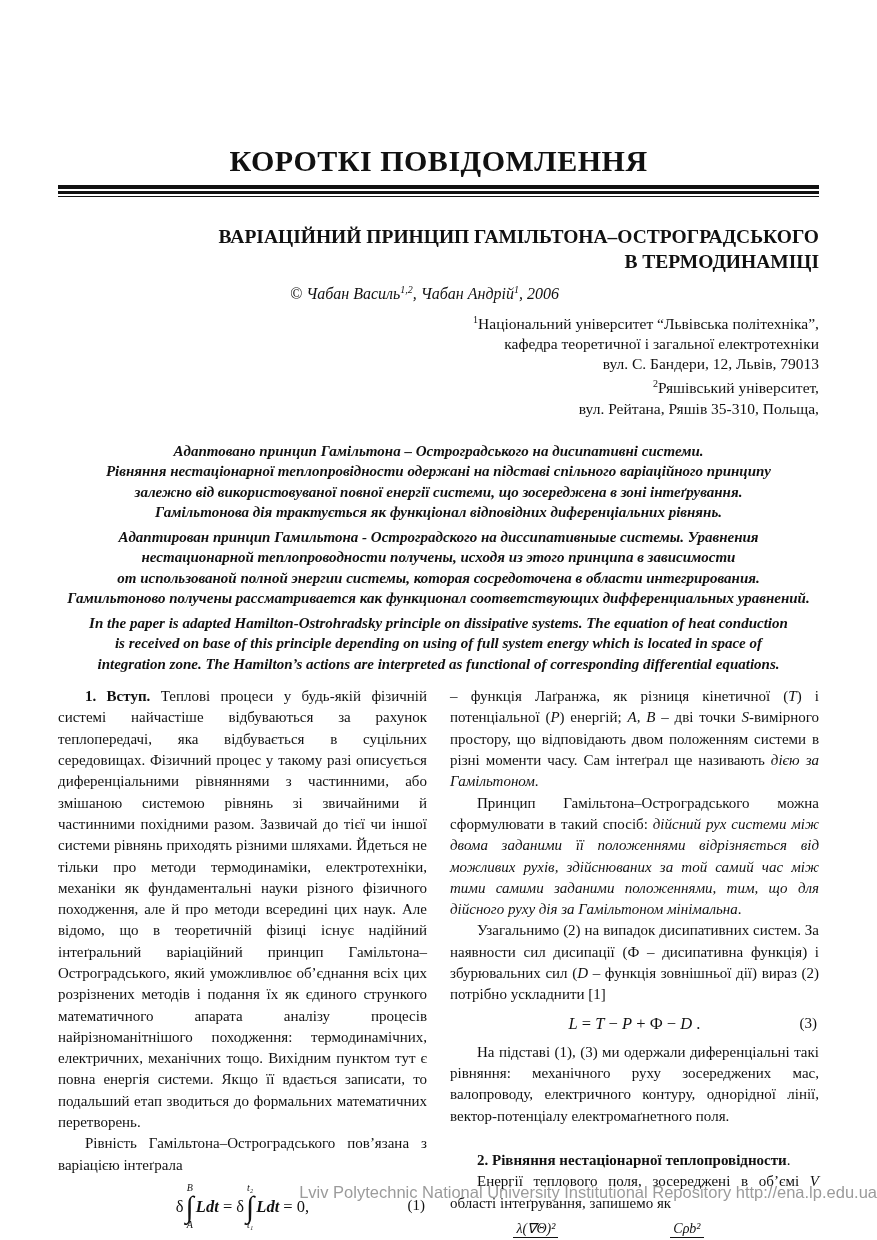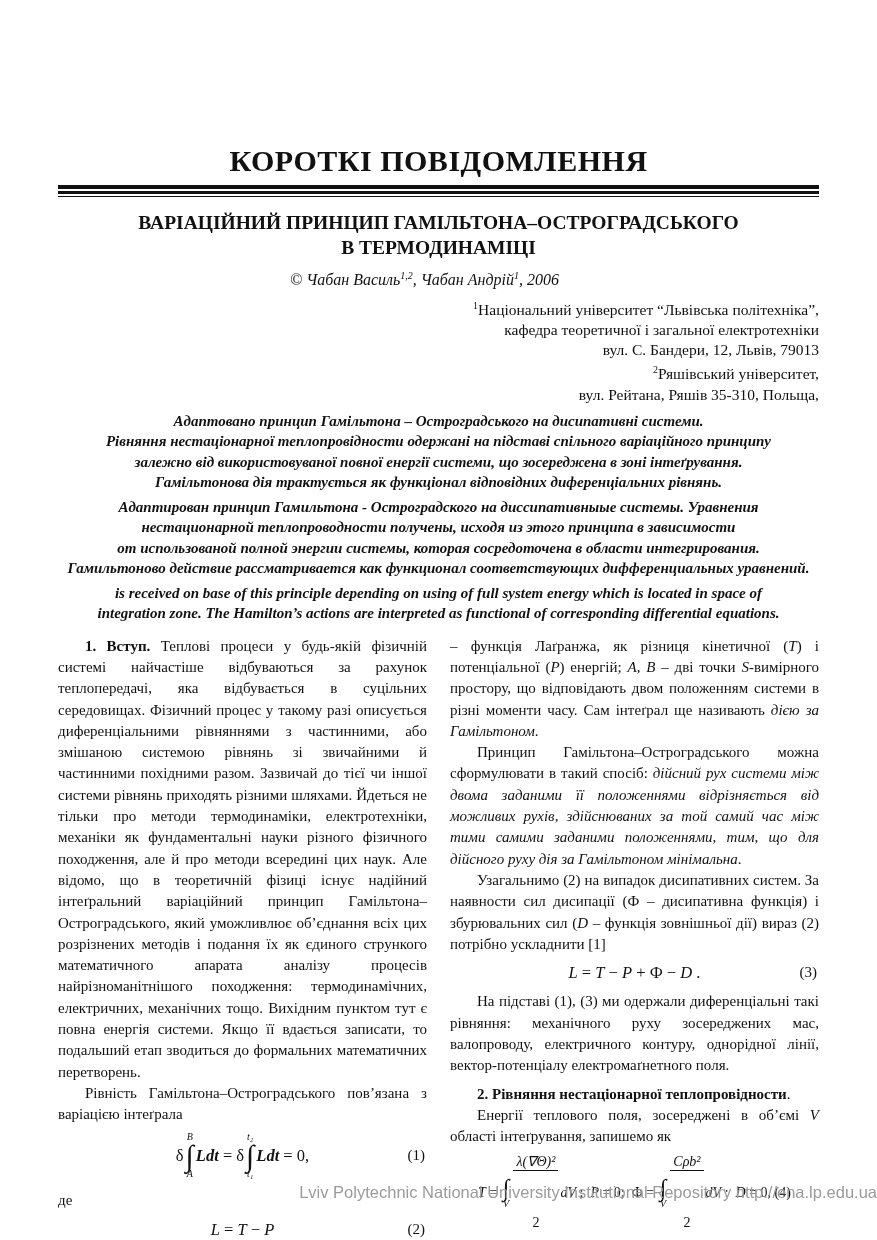--- a/index.html
+++ b/index.html
@@ -17,44 +17,44 @@
     margin:0;text-align:center;
     font-size:30px;font-weight:bold;line-height:32px;
     letter-spacing:.5px;
   }
   .double-rule{margin-top:8px;}
   .double-rule .r{background:#111;width:100%;}
   .double-rule .r1{height:4px;margin-bottom:2px;}
   .double-rule .r2{height:3px;margin-bottom:2px;}
   .double-rule .r3{height:1px;}
   .article-title{
-    margin:13px 0 0 0;text-align:center;
+    margin:27px 0 0 0;text-align:right;
     font-size:19.5px;font-weight:bold;line-height:25px;
   }
   .byline{
     margin-top:6px;text-align:center;font-style:italic;
     font-size:16px;line-height:20px;padding-right:28px;
   }
   .byline sup{font-size:10px;}
   .affil{margin-top:6px;text-align:right;font-size:15.5px;line-height:20px;}
   .affil sup{font-size:10px;}
   .abstract{
-    margin-top:6px;text-align:center;
+    margin-top:22px;text-align:center;
     font-weight:bold;font-style:italic;
     font-size:15px;line-height:20.5px;
   }
   .abstract + .abstract{margin-top:4px;}
   .columns{
     margin-top:12px;display:flex;gap:23px;
     font-size:15px;line-height:21.3px;text-align:justify;
   }
   .col{width:369px;}
   .para{margin:0;}
   .para.indent{text-indent:27px;}
-  .heading2{margin-top:7px;}
+  .heading2{margin-top:23px;}
   .it{font-style:italic;}
   .bd{font-weight:bold;}
   .eq-row{position:relative;text-align:center;margin:7px 0;}
   .eqnum{position:absolute;right:2px;top:50%;transform:translateY(-50%);font-style:normal;}
   .eq{display:inline-flex;align-items:center;font-size:16.5px;white-space:pre;}
   .vars{font-style:italic;font-weight:bold;}
   .intwrap{display:inline-flex;flex-direction:column;align-items:center;vertical-align:middle;margin:0 2px;}
   .intwrap .lim{font-size:10px;font-style:italic;line-height:10px;}
   .intwrap .int{font-size:30px;line-height:27px;font-style:normal;}
   .where{margin:11px 0 1px 0;text-align:left;}
@@ -104,24 +104,25 @@
     <div>Адаптовано принцип Гамільтона – Остроградського на дисипативні системи.</div>
     <div>Рівняння нестаціонарної теплопровідности одержані на підставі спільного варіаційного принципу</div>
     <div>залежно від використовуваної повної енергії системи, що зосереджена в зоні інтеґрування.</div>
     <div>Гамільтонова дія трактується як функціонал відповідних диференціальних рівнянь.</div>
   </div>
 
   <div class="abstract">
     <div>Адаптирован  принцип Гамильтона - Остроградского на диссипативныые системы. Уравнения</div>
     <div>нестационарной теплопроводности получены, исходя из этого принципа в зависимости</div>
     <div>от использованой полной энергии системы, которая сосредоточена в области интегрирования.</div>
-    <div>Гамильтоново действие рассматривается как функционал соответствующих дифференциальных уравнений.</div>
+    <div>Гамильтоново получены рассматривается как функционал соответствующих дифференциальных уравнений.</div>
   </div>
 
   <div class="abstract">
+    <div>In the paper is adapted Hamilton-Ostrohradsky principle on dissipative systems. The equation of heat conduction</div>
     <div>is received on base of this principle depending on using of full system energy which is located in space of</div>
     <div>integration zone. The Hamilton’s actions are interpreted as functional of corresponding differential equations.</div>
   </div>
 
   <div class="columns">
 
     <div class="col">
       <p class="para indent"><span class="bd">1. Вступ.</span><span> Теплові процеси у будь-якій фізичній системі найчастіше відбуваються за рахунок теплопередачі, яка відбувається в суцільних середовищах. Фізичний процес у такому разі описується диференціальними рівняннями з частинними, або змішаною системою рівнянь зі звичайними й частинними похідними разом. Зазвичай до тієї чи іншої системи рівнянь приходять різними шляхами. Йдеться не тільки про методи термодинаміки, електротехніки, механіки як фундаментальні науки різного фізичного походження, але й про методи всередині цих наук. Але відомо, що в теоретичній фізиці існує надійний інтеґральний варіаційний принцип Гамільтона–Остроградського, який уможливлює об’єднання всіх цих розрізнених методів і подання їх як єдиного стрункого математичного апарата аналізу процесів найрізноманітнішого походження: термодинамічних, електричних, механічних тощо. Вихідним пунктом тут є повна енергія системи. Якщо її вдається записати, то подальший етап зводиться до формальних математичних перетворень.</span></p>
       <p class="para indent"><span>Рівність Гамільтона–Остроградського пов’язана з варіацією інтеґрала</span></p>
 

